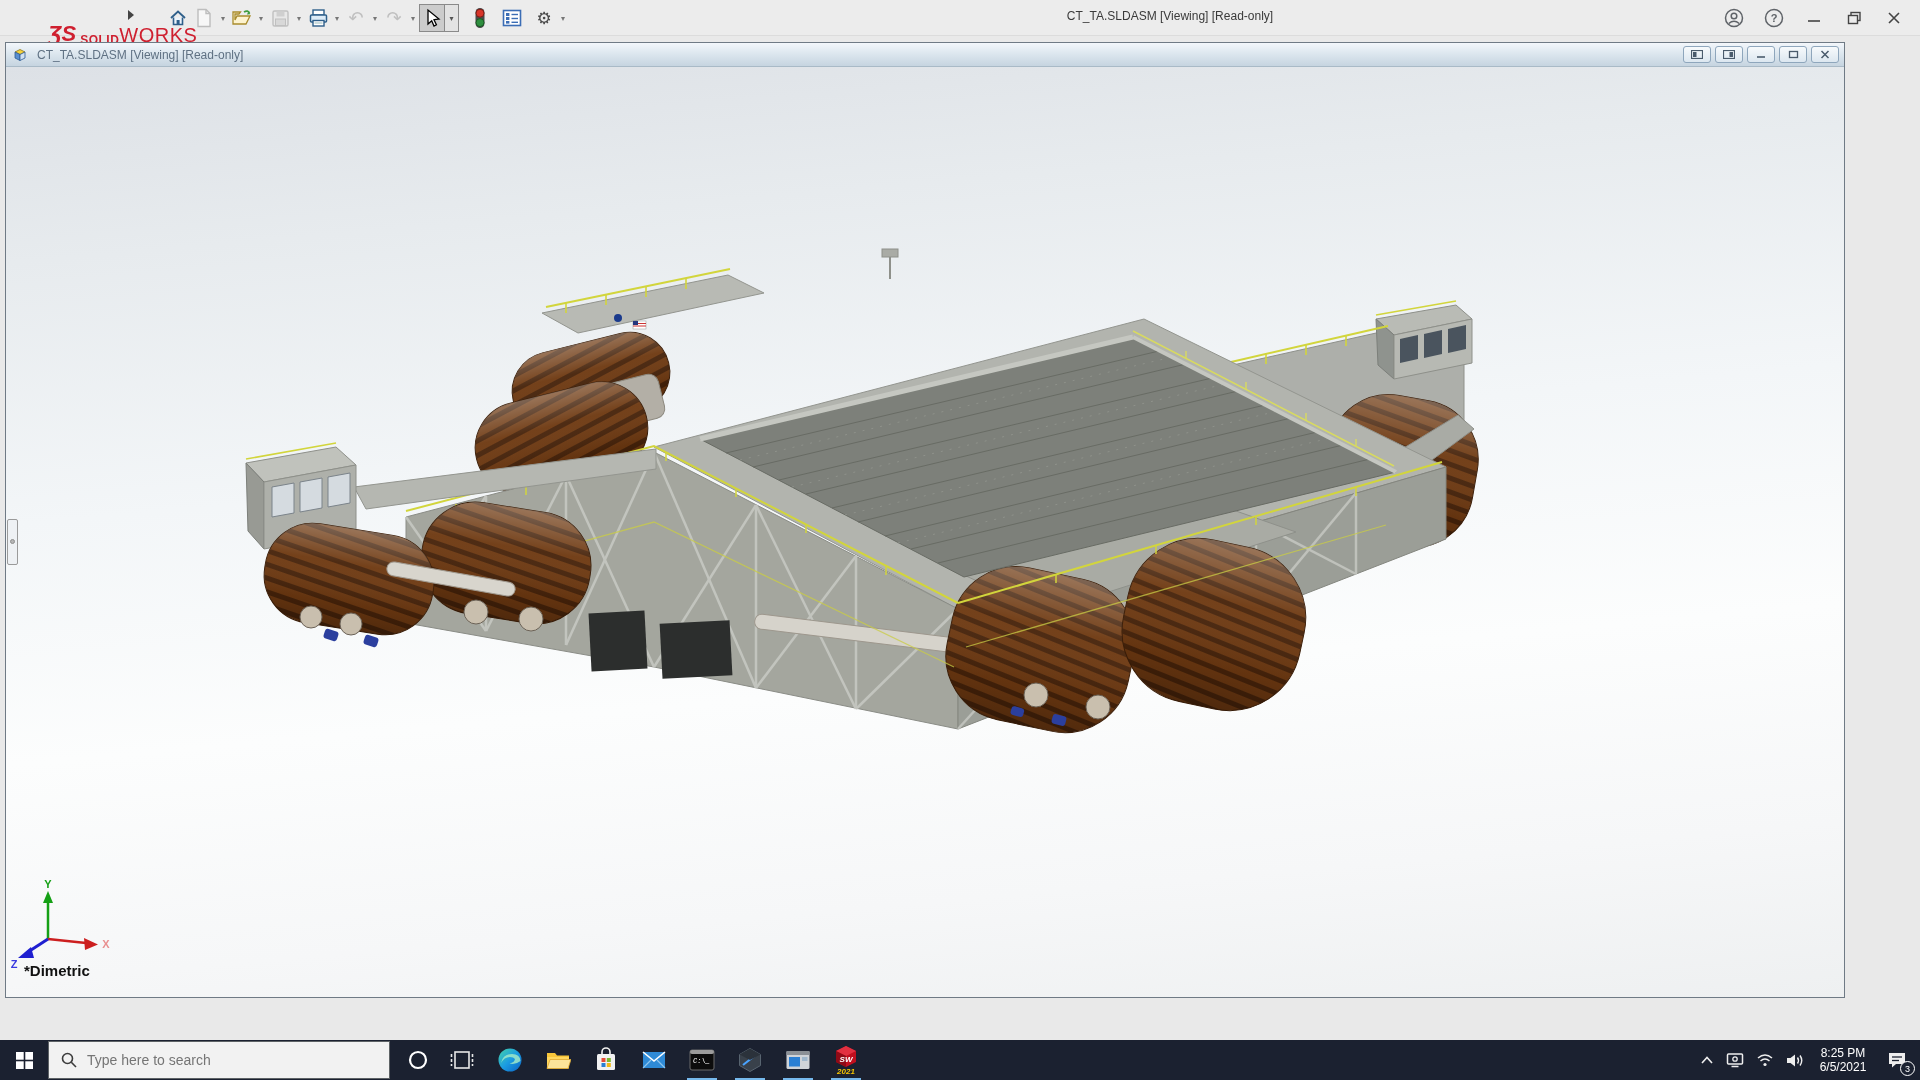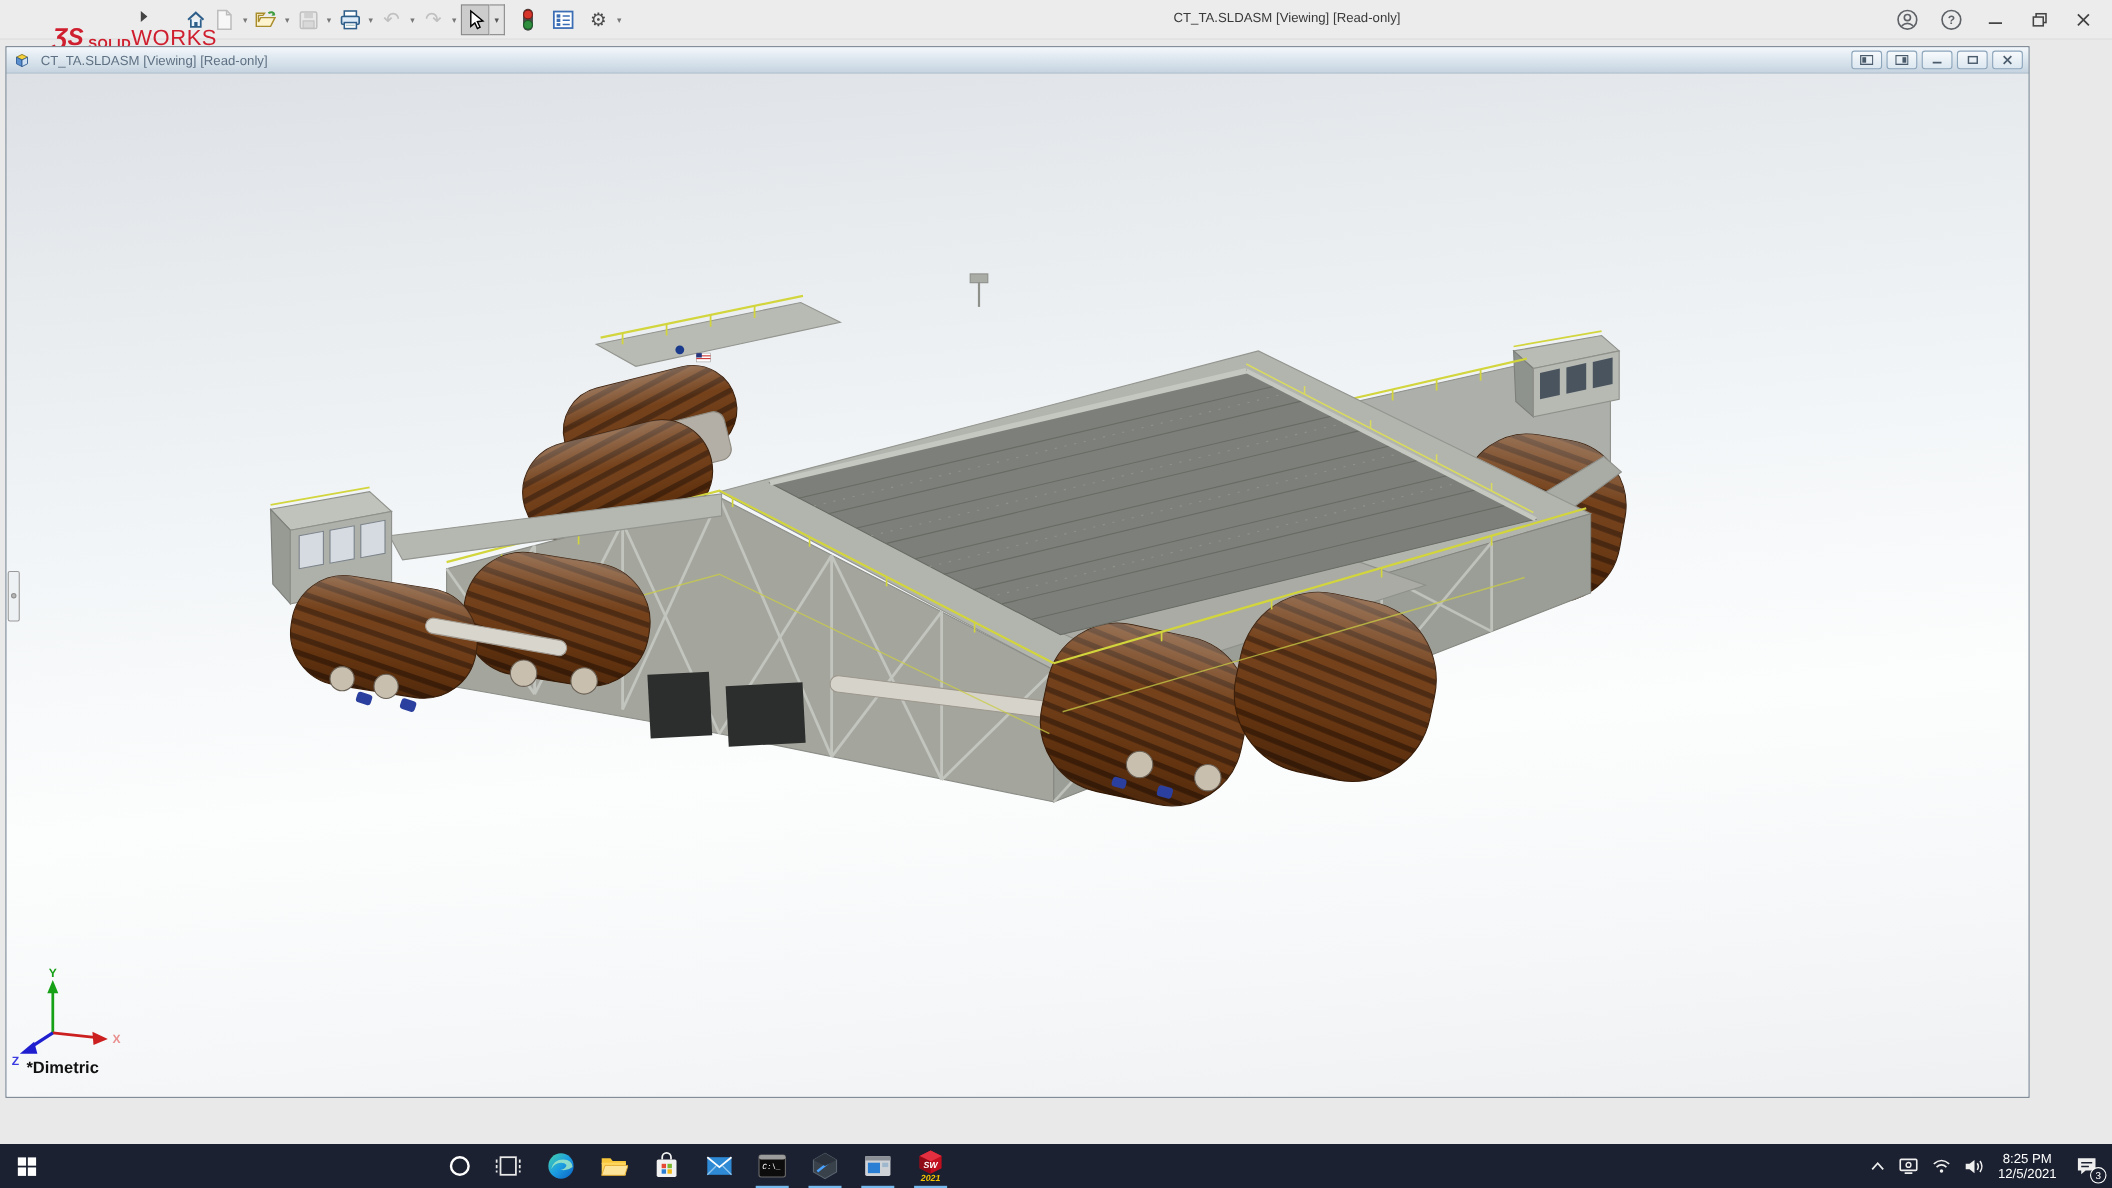--- a/index.html
+++ b/index.html
@@ -466,20 +466,27 @@
 
 <div class="taskbar">
   <div class="start">
     <svg width="17" height="17">
       <rect x="0" y="0" width="7.7" height="7.7" fill="#fff"></rect>
         <rect x="9.3" y="0" width="7.7" height="7.7" fill="#fff"></rect>
       <rect x="0" y="9.3" width="7.7" height="7.7" fill="#fff"></rect>
         <rect x="9.3" y="9.3" width="7.7" height="7.7" fill="#fff"></rect>
     </svg>
   </div>
+  <div class="searchbox">
+    <svg width="16" height="16" style="margin:0 10px 0 12px;">
+      <circle cx="6.5" cy="6.5" r="5" fill="none" stroke="#3c3c3c" stroke-width="1.6"></circle>
+      <line x1="10.3" y1="10.3" x2="15" y2="15" stroke="#3c3c3c" stroke-width="1.6"></line>
+    </svg>
+    <input type="text" placeholder="Type here to search" style="">
+  </div>
   <div class="cortana">
     <svg width="22" height="22">
       <circle cx="11" cy="11" r="8" fill="none" stroke="#fff" stroke-width="2.2"></circle>
     </svg>
   </div>
 
   <div class="apps">
     <div class="app">
       <svg width="24" height="24">
         <rect x="5" y="4" width="14" height="16" fill="none" stroke="#e8e8e8" stroke-width="1.6"></rect>
@@ -584,21 +591,21 @@
     <div class="tray-item" style="width:30px;">
       <svg width="18" height="15">
         <polygon points="1,5 4.5,5 9,1.5 9,13.5 4.5,10 1,10" fill="#eee"></polygon>
         <path d="M11.5 4.5 q2 3 0 6" fill="none" stroke="#eee" stroke-width="1.4"></path>
         <path d="M14 2.5 q3.5 5 0 10" fill="none" stroke="#eee" stroke-width="1.4"></path>
       </svg>
     </div>
     <div class="tray-item clock">
       <div>
           <div>8:25 PM</div>
-      <div>12/5/2021</div>
+      <div>6/5/2021</div>
         </div>
     </div>
     <div class="tray-item" style="width:42px;position:relative;">
       <svg width="20" height="18">
         <path d="M2 2 h16 v11 h-9 l-4 3.5 v-3.5 h-3 Z" fill="#eee"></path>
         <line x1="5" y1="6" x2="15" y2="6" stroke="#1b2130" stroke-width="1.3"></line>
         <line x1="5" y1="9.5" x2="12" y2="9.5" stroke="#1b2130" stroke-width="1.3"></line>
       </svg>
       <div style="position:absolute;right:3px;bottom:4px;width:15px;height:15px;border-radius:50%;background:#1b2130;border:1.5px solid #fff;color:#fff;font-size:9px;display:flex;align-items:center;justify-content:center;">3</div>
     </div>

